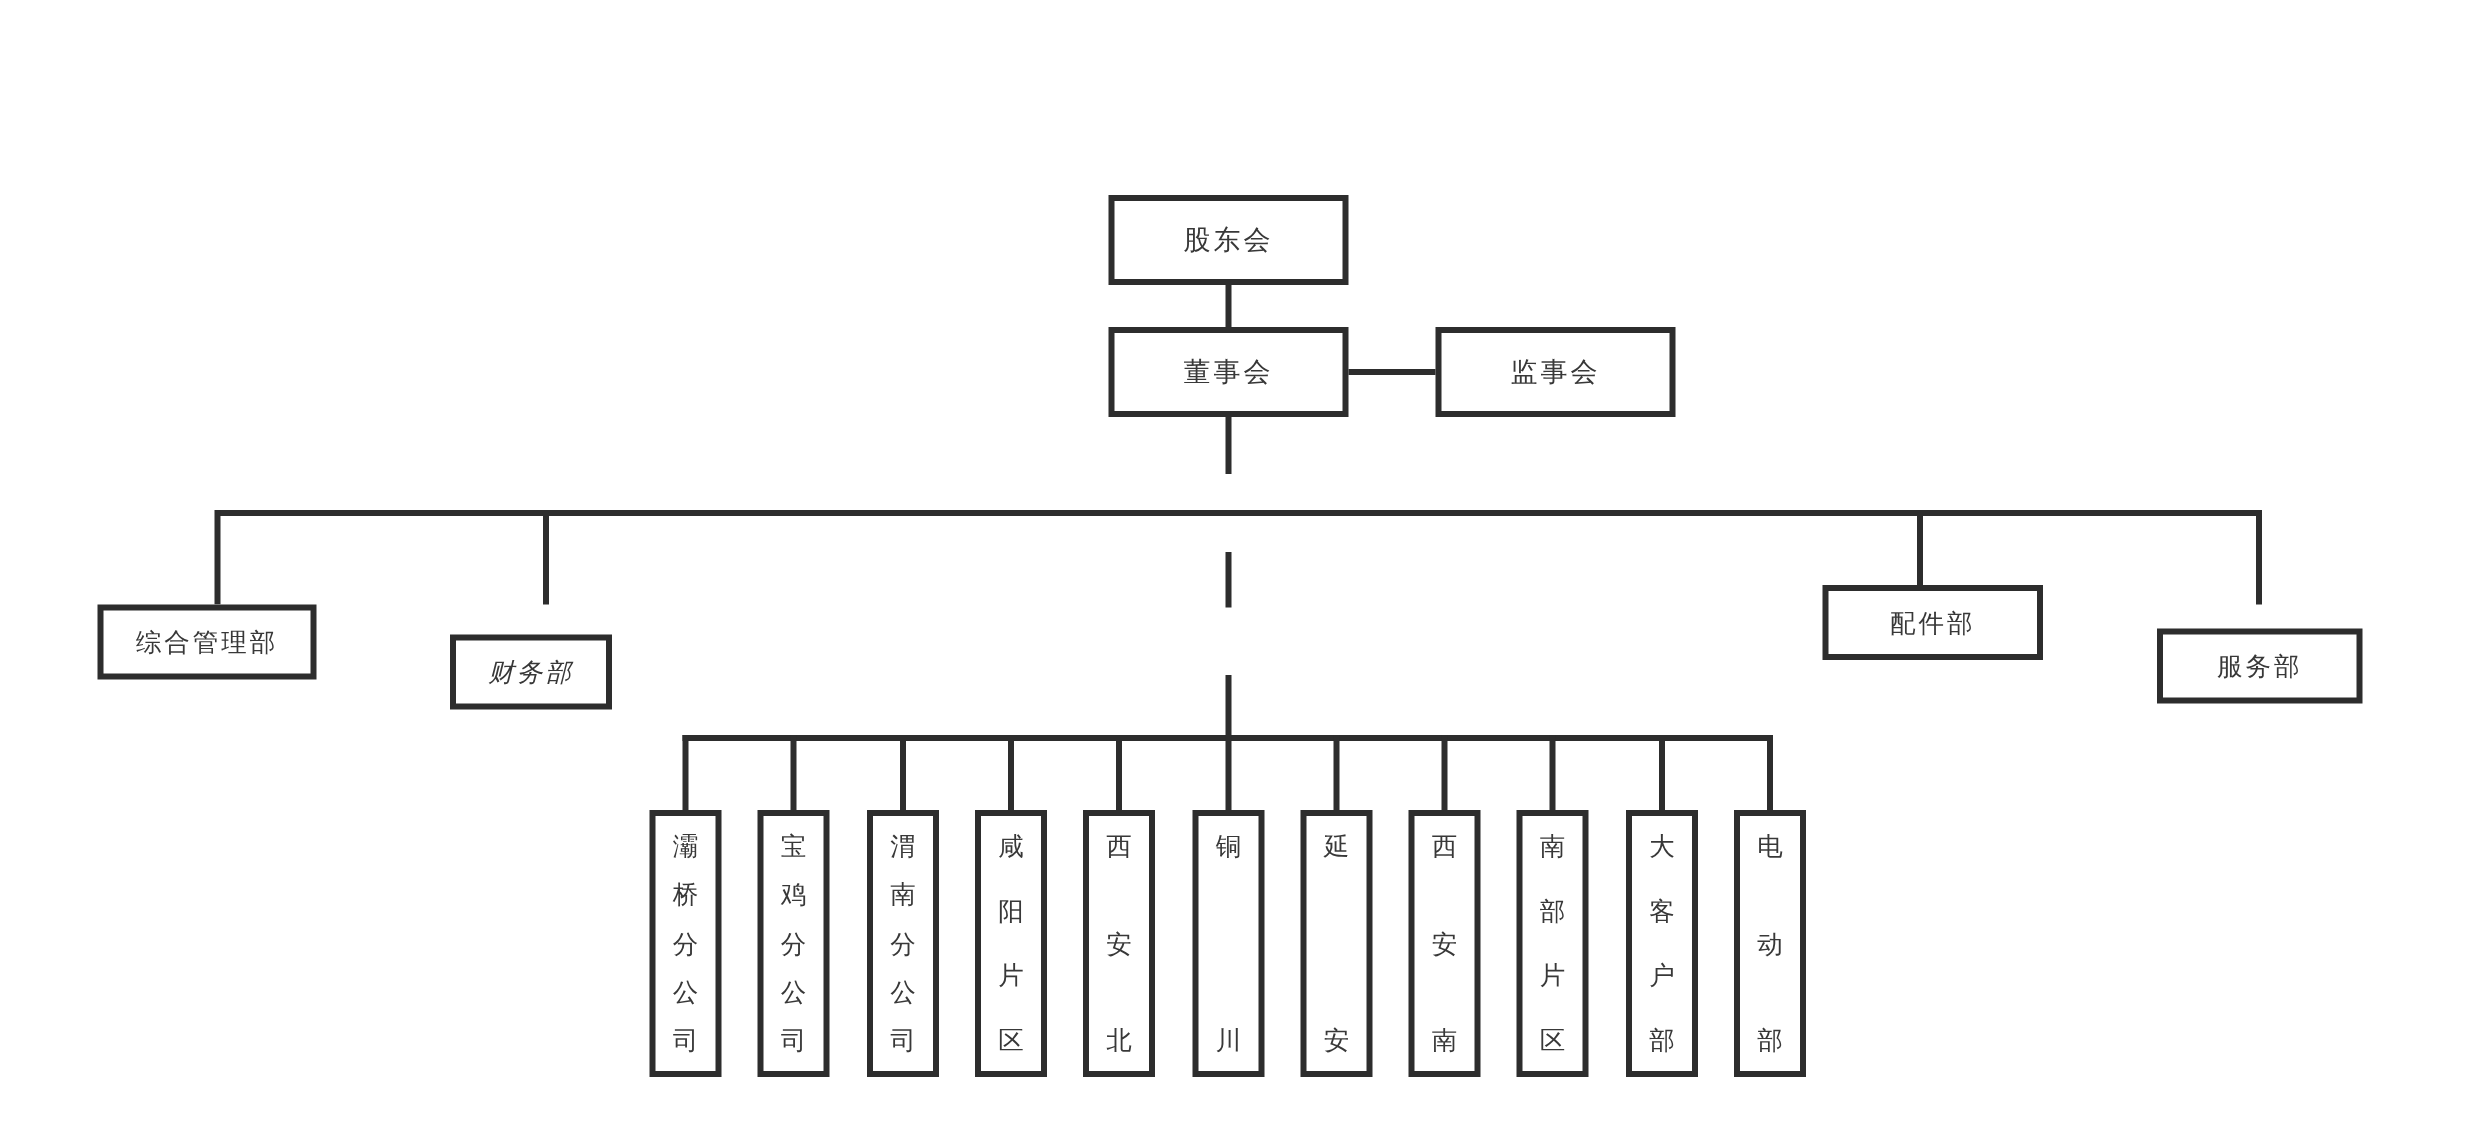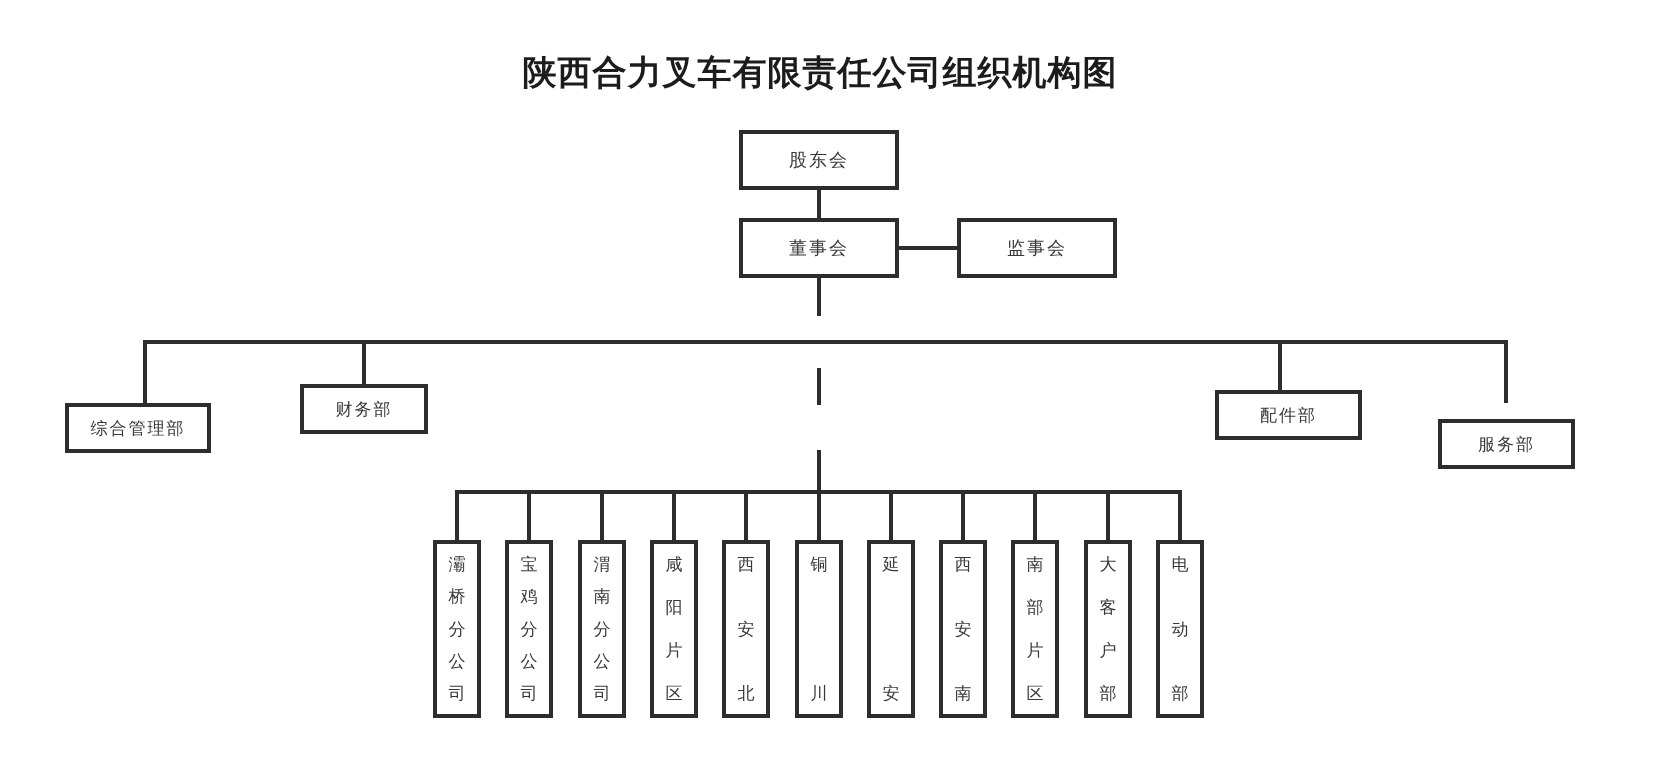--- a/index.html
+++ b/index.html
@@ -54,21 +54,20 @@
     position: absolute;
     background: var(--line);
     z-index: 1;
   }
 </style>
 </head>
 <body>
 
 <div id="canvas">
 
-  <div class="title">陕西合力叉车有限责任公司组织机构图</div>
 
   <div class="vl" style="left:817px; top:186px; width:4px; height:36px;"></div>
   <div class="hl" style="left:895px; top:246px; width:66px; height:4px;"></div>
   <div class="vl" style="left:817px; top:274px; width:4px; height:42px;"></div>
   <div class="hl" style="left:145px; top:340px; width:1361px; height:4px;"></div>
   <div class="vl" style="left:143px; top:340px; width:4px; height:63px;"></div>
   <div class="vl" style="left:362px; top:340px; width:4px; height:63px;"></div>
   <div class="vl" style="left:1278px; top:340px; width:4px; height:63px;"></div>
   <div class="vl" style="left:1504px; top:340px; width:4px; height:63px;"></div>
   <div class="vl" style="left:817px; top:368px; width:4px; height:37px;"></div>
@@ -84,21 +83,21 @@
   <div class="vl" style="left:961px;  top:490px; width:4px; height:52px;"></div>
   <div class="vl" style="left:1033px; top:490px; width:4px; height:52px;"></div>
   <div class="vl" style="left:1106px; top:490px; width:4px; height:52px;"></div>
   <div class="vl" style="left:1178px; top:490px; width:4px; height:52px;"></div>
 
   <div class="box big" style="left:739px; top:218px; width:160px; height:60px;">董事会</div>
   <div class="box big" style="left:739px; top:130px; width:160px; height:60px;">股东会</div>
   <div class="box big" style="left:957px; top:218px; width:160px; height:60px;">监事会</div>
 
   <div class="box" style="left:65px;   top:403px; width:146px; height:50px;">综合管理部</div>
-  <div class="box" style="left:300px;  top:384px; width:128px; height:50px;">财务部</div>
+  <div class="box" style="left:300px;  top:423px; width:108px; height:50px;font-style:italic;">财务部</div>
   <div class="box" style="left:1215px; top:390px; width:147px; height:50px;">配件部</div>
   <div class="box" style="left:1438px; top:403px; width:137px; height:50px;margin-top:16px;">服务部</div>
 
   <div class="box vbox" style="left:433px;  top:540px; width:48px; height:178px;">
       <span>灞</span>
       <span>桥</span>
       <span>分</span>
       <span>公</span>
       <span>司</span>
     </div>

